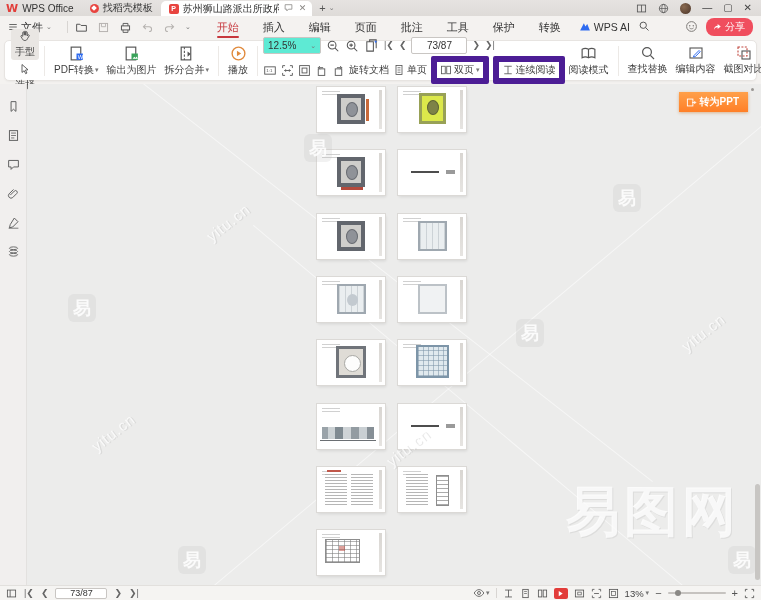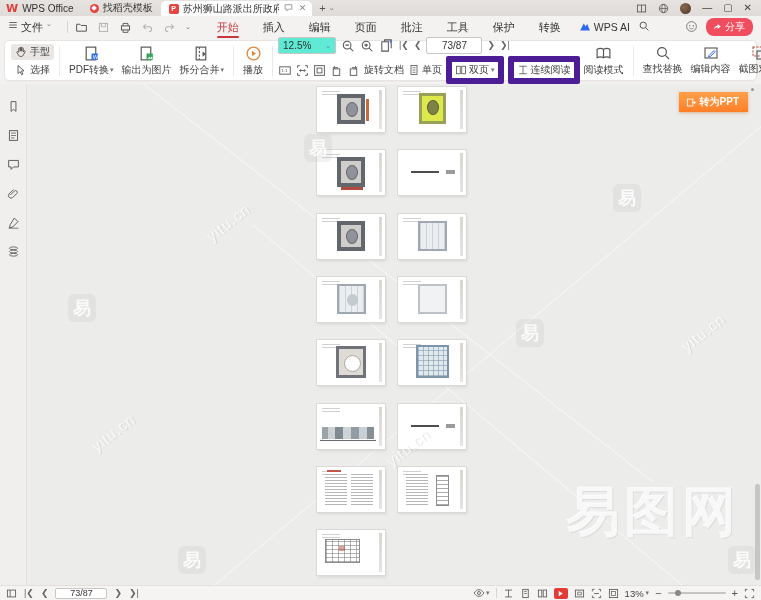--- a/index.html
+++ b/index.html
@@ -21,41 +21,41 @@
   .tab-x, .tab-bubble { color:#8a8784; font-size:9px; line-height:1; padding:0 1px; }
   .newtab { display:flex; align-items:center; gap:3px; padding:0 7px; color:#555; font-size:11px; }
   .tb-right { margin-left:auto; display:flex; align-items:center; gap:11px; padding-right:9px; }
   .tb-right svg { display:block; }
   .avatar { width:11px; height:11px; border-radius:50%; background:radial-gradient(circle at 35% 35%, #8a6a50, #4a3428); }
   .wc { font-size:10px; color:#444; line-height:1; }
 
   
   .menubar { position:absolute; top:16px; left:0; right:0; height:22px; background:#f4f2f0;
     display:flex; align-items:center; font-size:11px; color:#333; padding:0 8px; gap:0; }
-  .mb-file { display:flex; gap:3px; margin-right:8px; }
+  .mb-file { display:flex; align-items:center; gap:3px; margin-right:8px; }
   .mb-sep { width:1px; height:12px; background:#d8d5d2; margin:0 7px; }
   .qicons { display:flex; align-items:center; gap:9px; }
   .qicons svg { display:block; }
   .menu-items { display:flex; align-items:center; margin-left:14px; }
   .menu-item { padding:0 12px; height:22px; display:flex; align-items:center; position:relative; }
   .menu-item.active { color:#c7383e; font-weight:normal; }
   .menu-item.active::after { content:""; position:absolute; left:12px; right:12px; bottom:0; height:2px; background:#c7383e; border-radius:2px; }
   .wpsai { display:flex; align-items:center; gap:3px; margin-left:6px; font-size:10.5px; color:#333; }
   .mb-right { margin-left:auto; display:flex; align-items:center; gap:8px; }
   .share-btn { display:flex; align-items:center; gap:3px; background:#f04e5e; color:#fff; font-size:10px;
     border-radius:8px; padding:2px 8px 2px 6px; }
 
   
   .toolzone { position:absolute; top:38px; left:0; right:0; height:46px; background:#f4f2f0; }
   .toolbar { position:absolute; top:2px; left:4px; width:753px; height:41px; background:#fff;
     border:1px solid #e7e4e1; border-radius:5px; box-shadow:0 1px 2px rgba(0,0,0,.04);
     display:flex; align-items:center; padding:0 6px; white-space:nowrap; }
   .tdiv { width:1px; height:30px; background:#ece9e6; margin:0 5px; flex:0 0 auto; }
   .stackcol { display:flex; flex-direction:column; justify-content:center; gap:2px; }
-  .srow { display:flex; align-items:center; gap:3px; font-size:10px; padding:1px 4px; border-radius:3px; }
+  .srow { display:flex; align-items:center; gap:3px; font-size:10px; padding:1px 4px; border-radius:3px;flex-direction:column; }
   .srow.sel { background:#e9e6e3; }
   .bigbtn { display:flex; flex-direction:column; align-items:center; justify-content:center; gap:1px; font-size:10px; padding:0 4px; }
   .bigbtn .lbl { display:flex; align-items:center; gap:1px; }
   .caret { font-size:7px; color:#777; }
   .zoom-select { display:flex; align-items:center; justify-content:space-between; width:58px; height:17px;
     border:1px solid #c9c6c3; border-radius:2px; background:#5eead4; font-size:10px; padding:0 4px; color:#333; }
   .pageinput { width:56px; height:17px; border:1px solid #c9c6c3; border-radius:2px; background:#fff;
     font-size:10px; text-align:center; color:#333; font-family:inherit; }
   .navgrp { display:flex; flex-direction:column; gap:2px; justify-content:center; }
   .nrow { display:flex; align-items:center; gap:5px; }

